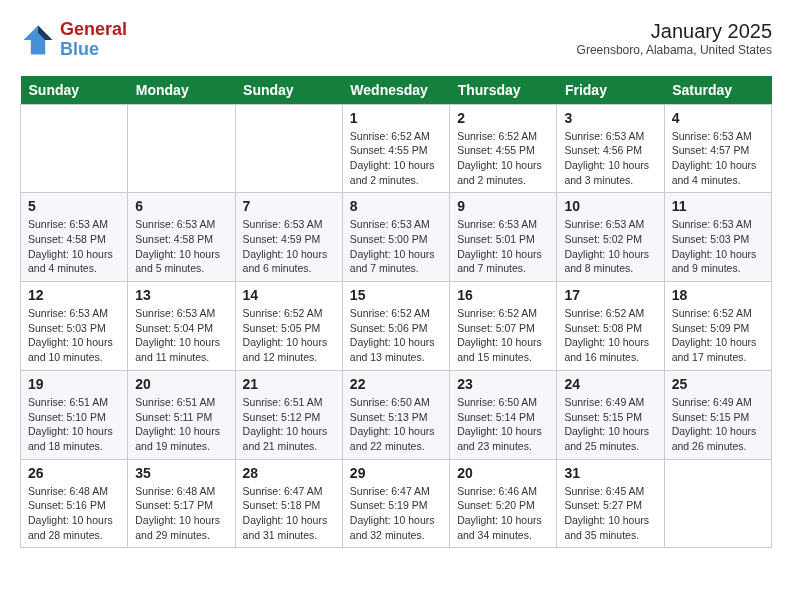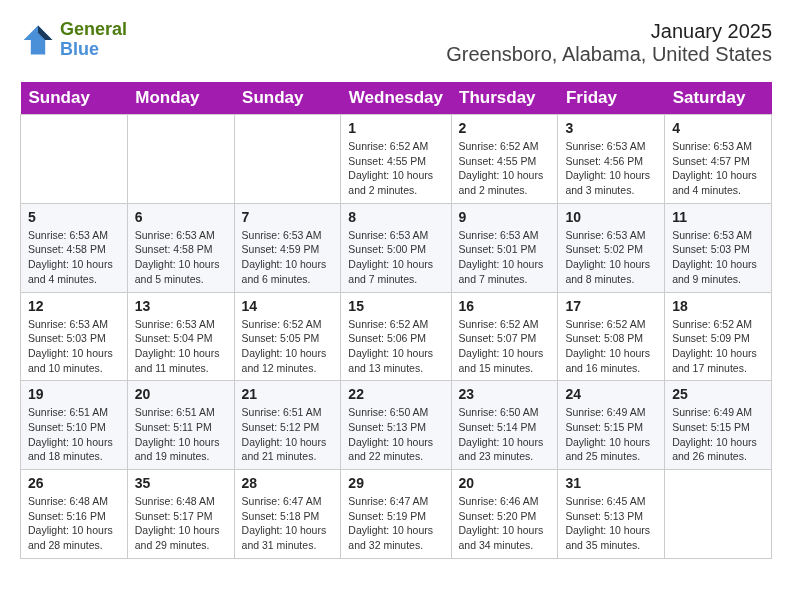--- a/index.html
+++ b/index.html
@@ -20,51 +20,51 @@
       display: flex;
       align-items: center;
     }
     .logo-text {
       font-size: 18px;
       font-weight: bold;
       color: #1a3a5c;
       line-height: 1.1;
     }
     .logo-text span {
-      color: #4d7c0f;
+      color: #b91c1c;
     }
     .logo-icon {
       width: 36px;
       height: 36px;
       margin-right: 4px;
     }
     .title-block {
       text-align: right;
     }
     .title-block h1 {
       font-size: 20px;
       font-weight: normal;
       color: #222;
     }
     .title-block h2 {
-      font-size: 20px;
+      font-size: 12px;
       font-weight: normal;
       color: #444;
     }
     table {
       width: 100%;
       border-collapse: collapse;
       font-size: 11px;
     }
     thead tr th {
-      background-color: #a21caf;
+      background-color: #15803d;
       color: #fff;
       padding: 6px 8px;
       text-align: left;
-      font-size: 17px;
+      font-size: 14px;
       font-weight: bold;
     }
     tbody tr td {
       border: 1px solid #ccc;
       padding: 5px 7px;
       vertical-align: top;
       width: 107px;
       min-height: 80px;
       background: #fff;
     }
@@ -307,19 +307,19 @@
         </td>
         <td>
           <div class="day-num">20</div>
           <div class="day-info" style="white-space: pre-line;">Sunrise: 6:46 AM
 Sunset: 5:20 PM
 Daylight: 10 hours and 34 minutes.</div>
         </td>
         <td>
           <div class="day-num">31</div>
           <div class="day-info" style="white-space: pre-line;">Sunrise: 6:45 AM
-Sunset: 5:13 PM
+Sunset: 5:27 PM
 Daylight: 10 hours and 35 minutes.</div>
         </td>
         <td class="empty"></td>
       </tr>
     </tbody>
 </table>
 
 </body></html>

